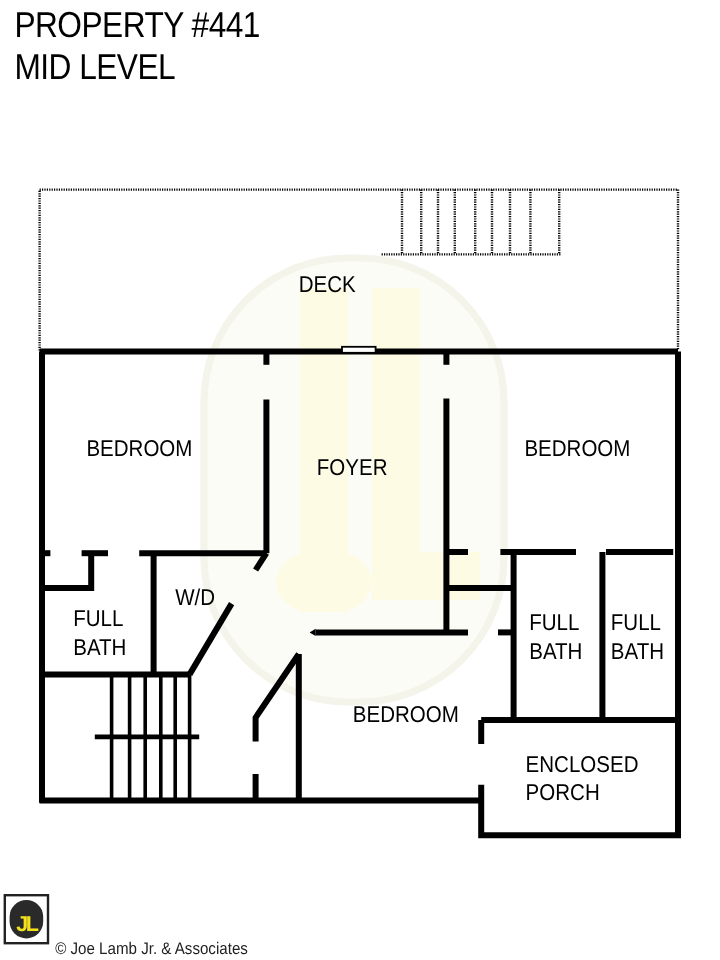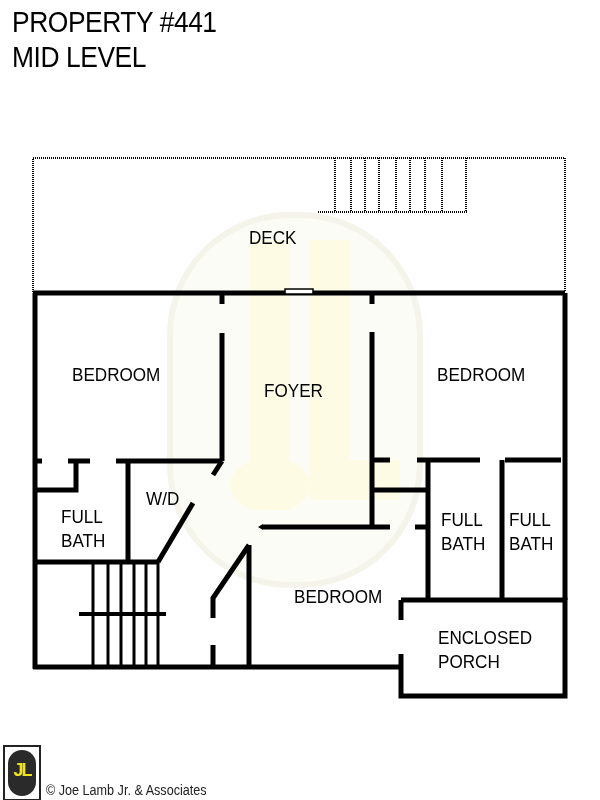--- a/index.html
+++ b/index.html
@@ -2,21 +2,21 @@
 <html><head>
 <meta charset="utf-8">
 <style>
   html, body { margin:0; padding:0; background:#fff; }
   body { width:600px; height:800px; position:relative; overflow:hidden; font-family:"Liberation Sans", sans-serif; }
   .title { position:absolute; left:12px; font-size:30px; color:#000; line-height:1; letter-spacing:-0.5px; transform:scaleX(0.88); transform-origin:left top; }
   #t1 { top:7px; }
   #t2 { top:42px; }
   svg.plan { position:absolute; left:0; top:0; }
   .room-label { position:absolute; font-size:19px; color:#000; line-height:24px; transform:scaleX(0.9); transform-origin:left top; white-space:nowrap; }
-  .logo { position:absolute; left:3px; top:745px; width:38px; height:56px; border:2px solid #222; background:#fff; box-sizing:border-box; }
+  .logo { position:absolute; left:3px; top:745px; width:38px; height:42px; border:2px solid #222; background:#fff; box-sizing:border-box; }
   .logo-inner { position:absolute; left:3px; top:3px; right:3px; bottom:3px; background:#2a2a2a; border-radius:14px; color:#f2e21c; font-weight:bold; font-size:18px; text-align:center; line-height:40px; font-family:"Liberation Sans", sans-serif; letter-spacing:-2px; }
   .copyright { position:absolute; left:46px; top:782px; font-size:14px; color:#222; transform:scaleX(0.9); transform-origin:left top; white-space:nowrap; }
 </style>
 </head>
 <body>
 
 <div class="title" id="t1">PROPERTY #441</div>
 <div class="title" id="t2">MID LEVEL</div>
 
 <svg class="plan" width="600" height="800" viewBox="0 0 600 800">

